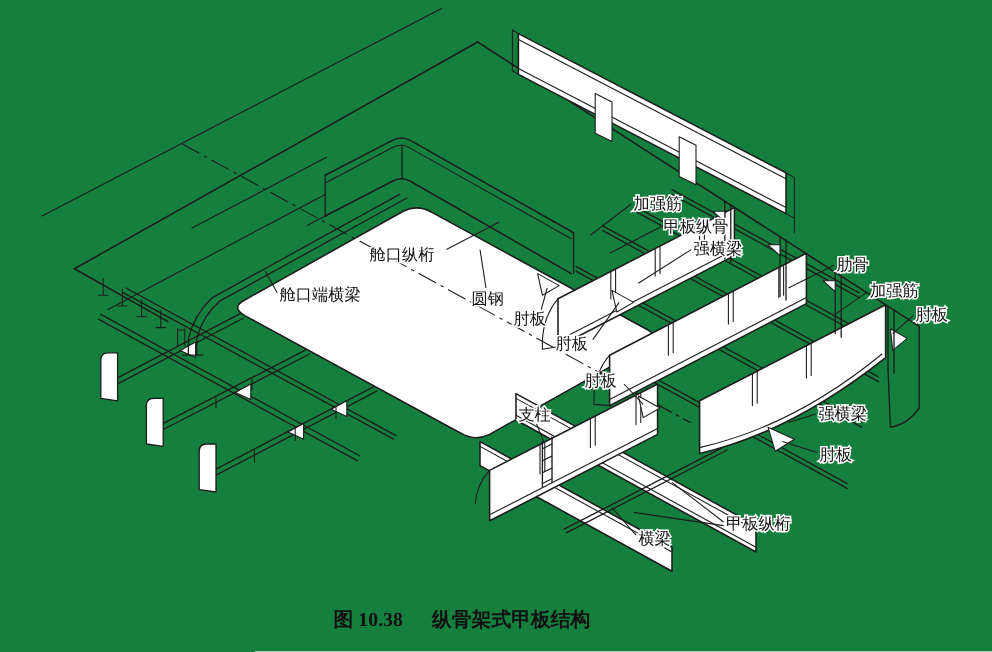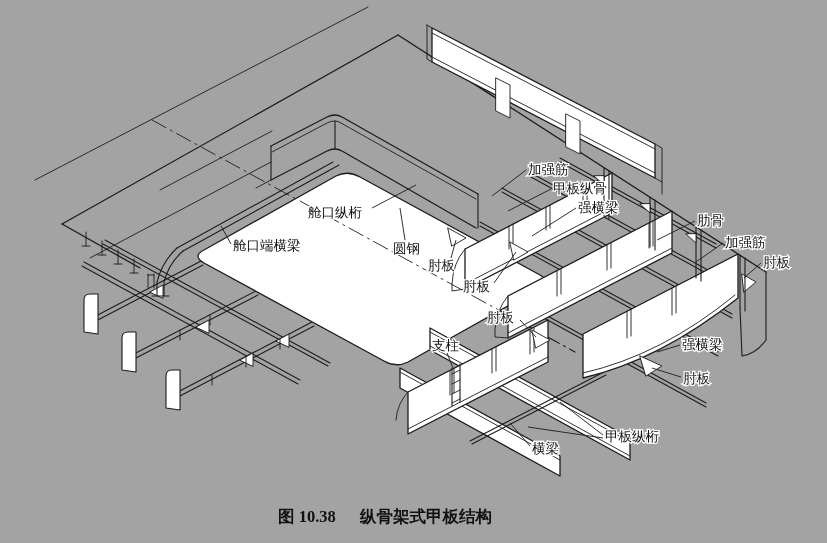--- a/index.html
+++ b/index.html
@@ -1,19 +1,19 @@
 <!DOCTYPE html>
 <html><head>
 <meta charset="utf-8">
 <style>
   html,body{margin:0;padding:0;background:#ffffff;}
   .page{
     position:relative;
     width:827px;height:543px;
-    background:#a3a3a3;
+    background:#15803d;
     font-family:"Liberation Sans","DejaVu Sans",sans-serif;
     overflow:hidden;
   }
   svg{display:block;}
   .art path,.art line,.art polyline{fill:none;stroke:#1c1c1c;stroke-width:1.3;stroke-linecap:round;stroke-linejoin:round;}
   .art .thin{stroke-width:0.9;}
   .art .med{stroke-width:1.1;}
   .art .solidw{fill:#ffffff;}
   .art .ctr{stroke-width:0.9;stroke-dasharray:16 5 2 5;}
   .leaders line{stroke:#1c1c1c;stroke-width:0.9;}

